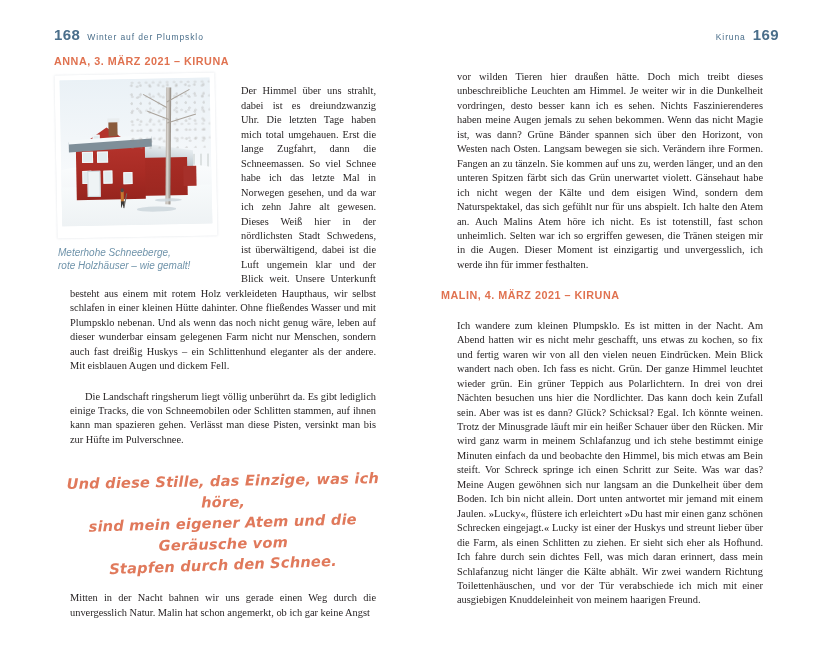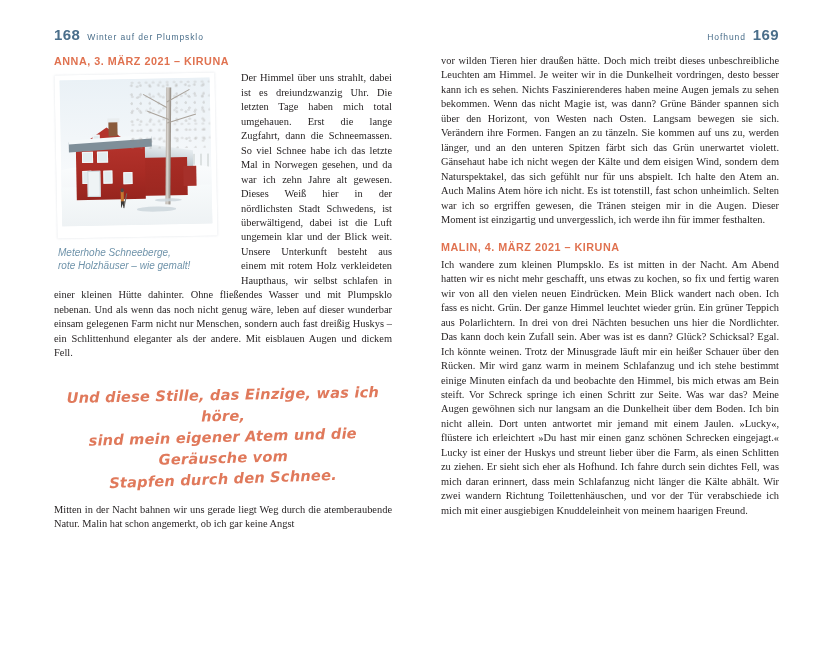--- a/index.html
+++ b/index.html
@@ -55,21 +55,21 @@
     font-size: 11.6px;
     letter-spacing: 0.55px;
     color: #e07250;
     margin: 0 0 3px 0;
     transform: scaleX(0.93);
     transform-origin: left center;
     white-space: nowrap;
   }
   .heading.second { margin-top: 13px; }
 
-  p.body { margin: 0; text-align: justify; }
+  p.body { margin: 16px; text-align: justify; }
   p.body.indent { text-indent: 15px; }
 
   
   .figure {
     float: left;
     width: 176px;
     margin: 3px 11px 6px 0;
     shape-margin: 4px;
   }
   .photo-frame {
@@ -238,21 +238,21 @@
 </style>
 </head>
 <body>
 
 <div class="page">
 
   <div class="runhead runhead-left">
     <span class="folio">168</span><span>Winter auf der Plumpsklo</span>
   </div>
   <div class="runhead runhead-right">
-    <span>Hofhund</span><span class="folio">169</span>
+    <span>Kiruna</span><span class="folio">169</span>
   </div>
 
   <div class="col col-left">
 
     <h2 class="heading">ANNA, 3. MÄRZ 2021 – KIRUNA</h2>
 
     <div class="figure">
       <div class="photo-frame">
         <div class="photo">
           <div class="sky"></div>
@@ -296,28 +296,29 @@
           <div class="track" style="left:62%;top:82%;width:18%;height:2.5%;"></div>
         </div>
       </div>
       <div class="caption">
         <div>Meterhohe Schneeberge,</div>
         <div>rote Holzhäuser – wie gemalt!</div>
       </div>
     </div>
 
     <p class="body">Der Himmel über uns strahlt, dabei ist es dreiundzwanzig Uhr. Die letzten Tage haben mich total umgehauen. Erst die lange Zugfahrt, dann die Schneemassen. So viel Schnee habe ich das letzte Mal in Norwegen gesehen, und da war ich zehn Jahre alt gewesen. Dieses Weiß hier in der nördlichsten Stadt Schwedens, ist überwältigend, dabei ist die Luft ungemein klar und der Blick weit. Unsere Unterkunft besteht aus einem mit rotem Holz verkleideten Haupthaus, wir selbst schlafen in einer kleinen Hütte dahinter. Ohne fließendes Wasser und mit Plumpsklo nebenan. Und als wenn das noch nicht genug wäre, leben auf dieser wunderbar einsam gelegenen Farm nicht nur Menschen, sondern auch fast dreißig Huskys – ein Schlittenhund eleganter als der andere. Mit eisblauen Augen und dickem Fell.</p>
+    <p class="body indent">Die Landschaft ringsherum liegt völlig unberührt da. Es gibt lediglich einige Tracks, die von Schneemobilen oder Schlitten stammen, auf ihnen kann man spazieren gehen. Verlässt man diese Pisten, versinkt man bis zur Hüfte im Pulverschnee.</p>
 
     <div class="pullquote">
       <span class="ln">Und diese Stille, das Einzige, was ich höre,</span>
       <span class="ln">sind mein eigener Atem und die Geräusche vom</span>
       <span class="ln">Stapfen durch den Schnee.</span>
     </div>
 
-    <p class="body">Mitten in der Nacht bahnen wir uns gerade liegt Weg durch die atemberaubende Natur. Malin hat schon angemerkt, ob ich gar keine Angst</p>
+    <p class="body">Mitten in der Nacht bahnen wir uns gerade einen Weg durch die unvergesslich Natur. Malin hat schon angemerkt, ob ich gar keine Angst</p>
   </div>
 
   <div class="col col-right">
     <p class="body">vor wilden Tieren hier draußen hätte. Doch mich treibt dieses unbeschreibliche Leuchten am Himmel. Je weiter wir in die Dunkelheit vordringen, desto besser kann ich es sehen. Nichts Faszinierenderes haben meine Augen jemals zu sehen bekommen. Wenn das nicht Magie ist, was dann? Grüne Bänder spannen sich über den Horizont, von Westen nach Osten. Langsam bewegen sie sich. Verändern ihre Formen. Fangen an zu tänzeln. Sie kommen auf uns zu, werden länger, und an den unteren Spitzen färbt sich das Grün unerwartet violett. Gänsehaut habe ich nicht wegen der Kälte und dem eisigen Wind, sondern dem Naturspektakel, das sich gefühlt nur für uns abspielt. Ich halte den Atem an. Auch Malins Atem höre ich nicht. Es ist totenstill, fast schon unheimlich. Selten war ich so ergriffen gewesen, die Tränen steigen mir in die Augen. Dieser Moment ist einzigartig und unvergesslich, ich werde ihn für immer festhalten.</p>
     <h2 class="heading second">MALIN, 4. MÄRZ 2021 – KIRUNA</h2>
     <p class="body">Ich wandere zum kleinen Plumpsklo. Es ist mitten in der Nacht. Am Abend hatten wir es nicht mehr geschafft, uns etwas zu kochen, so fix und fertig waren wir von all den vielen neuen Eindrücken. Mein Blick wandert nach oben. Ich fass es nicht. Grün. Der ganze Himmel leuchtet wieder grün. Ein grüner Teppich aus Polarlichtern. In drei von drei Nächten besuchen uns hier die Nordlichter. Das kann doch kein Zufall sein. Aber was ist es dann? Glück? Schicksal? Egal. Ich könnte weinen. Trotz der Minusgrade läuft mir ein heißer Schauer über den Rücken. Mir wird ganz warm in meinem Schlafanzug und ich stehe bestimmt einige Minuten einfach da und beobachte den Himmel, bis mich etwas am Bein steift. Vor Schreck springe ich einen Schritt zur Seite. Was war das? Meine Augen gewöhnen sich nur langsam an die Dunkelheit über dem Boden. Ich bin nicht allein. Dort unten antwortet mir jemand mit einem Jaulen. »Lucky«, flüstere ich erleichtert »Du hast mir einen ganz schönen Schrecken eingejagt.« Lucky ist einer der Huskys und streunt lieber über die Farm, als einen Schlitten zu ziehen. Er sieht sich eher als Hofhund. Ich fahre durch sein dichtes Fell, was mich daran erinnert, dass mein Schlafanzug nicht länger die Kälte abhält. Wir zwei wandern Richtung Toilettenhäuschen, und vor der Tür verabschiede ich mich mit einer ausgiebigen Knuddeleinheit von meinem haarigen Freund.</p>
   </div>
 
 </div>
 

